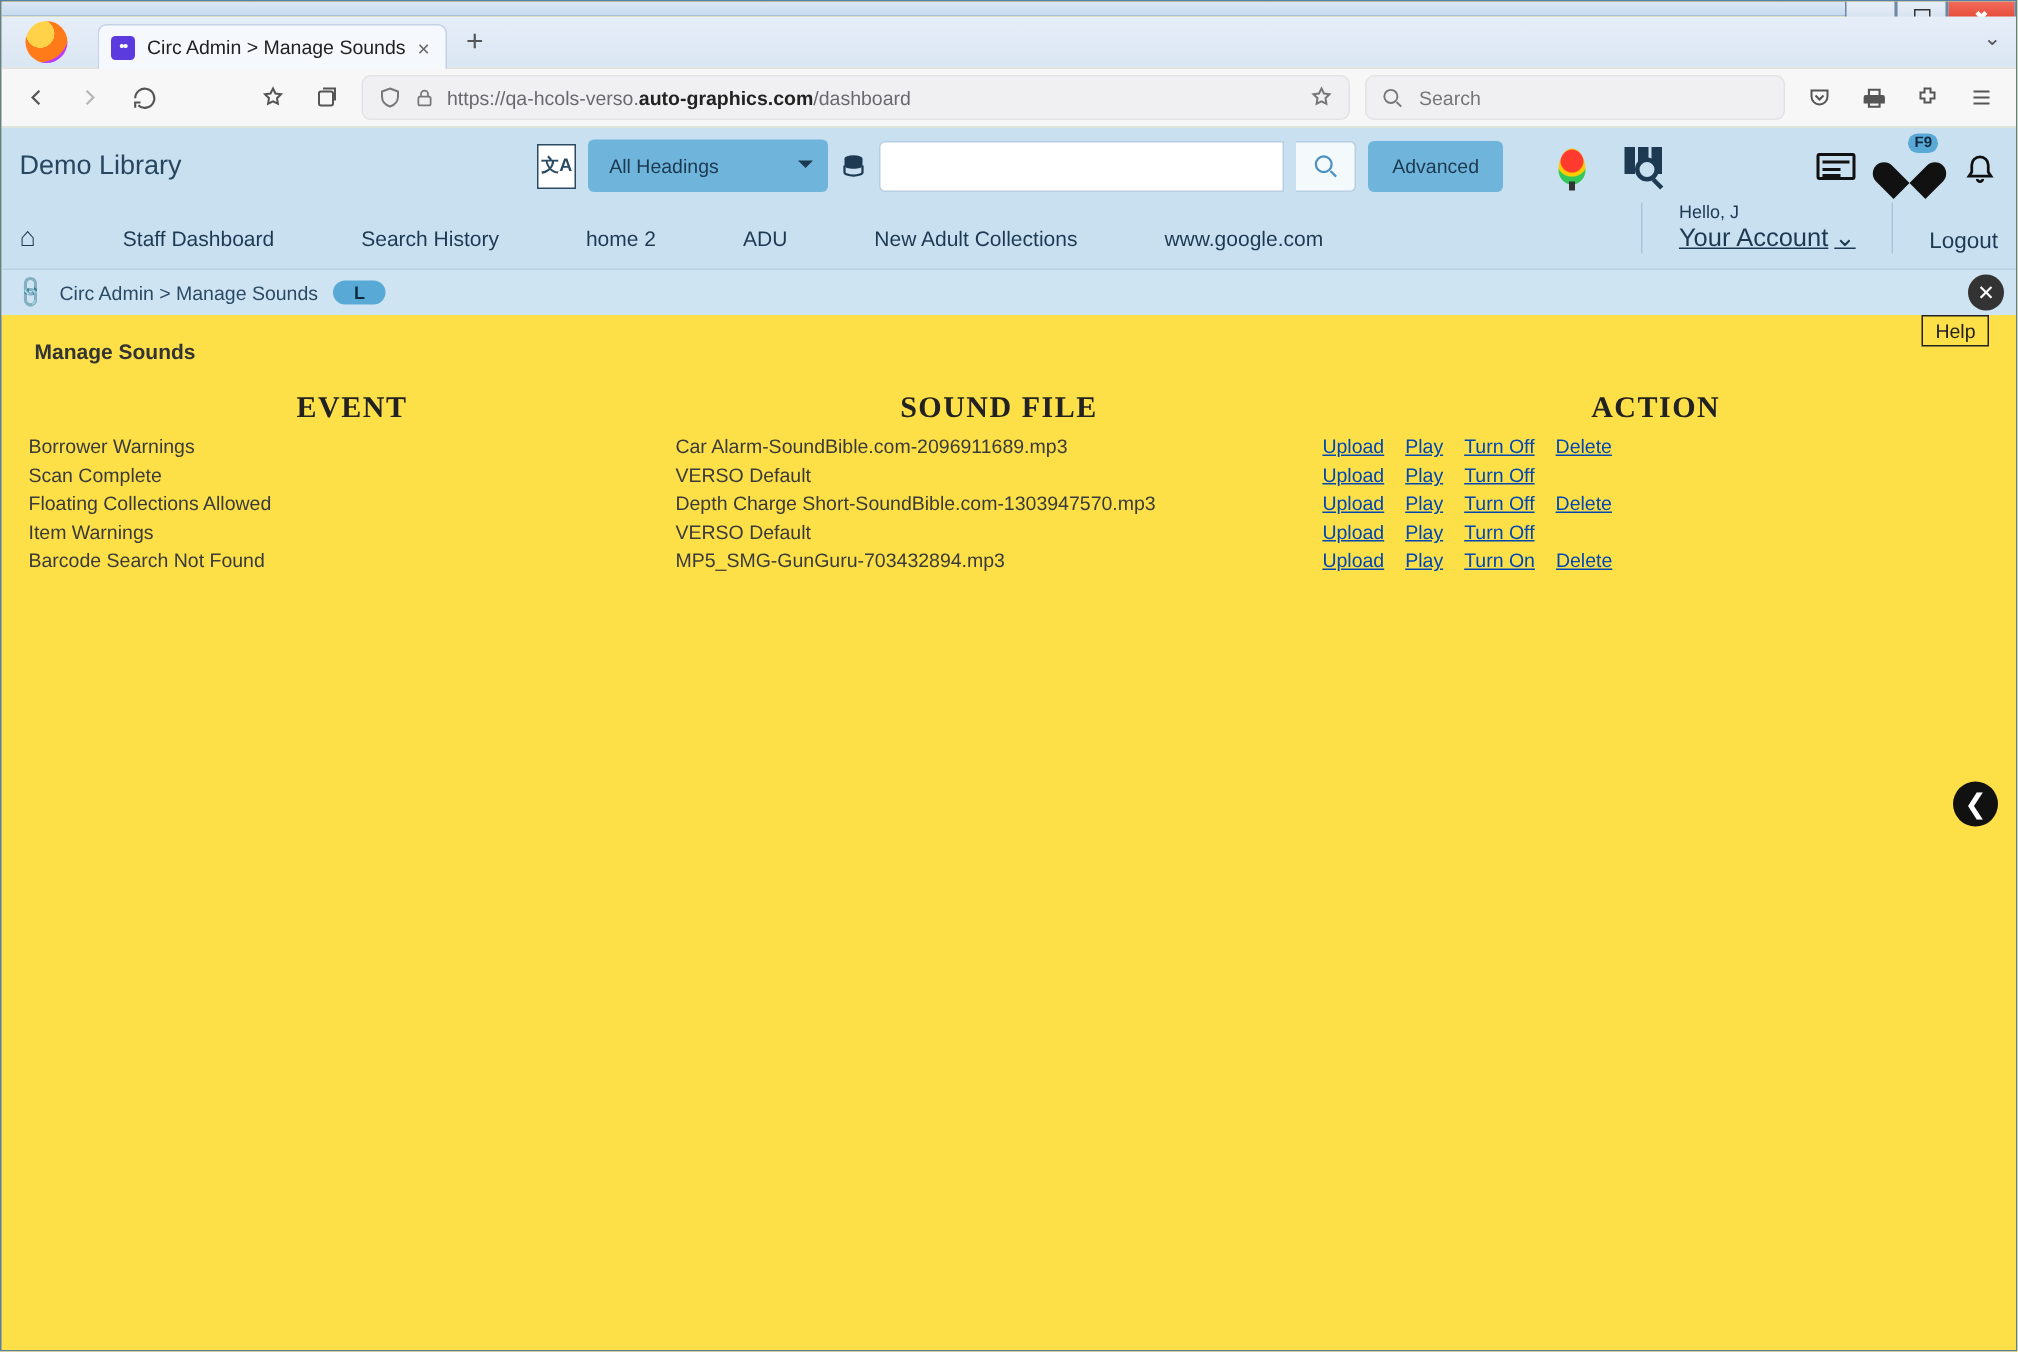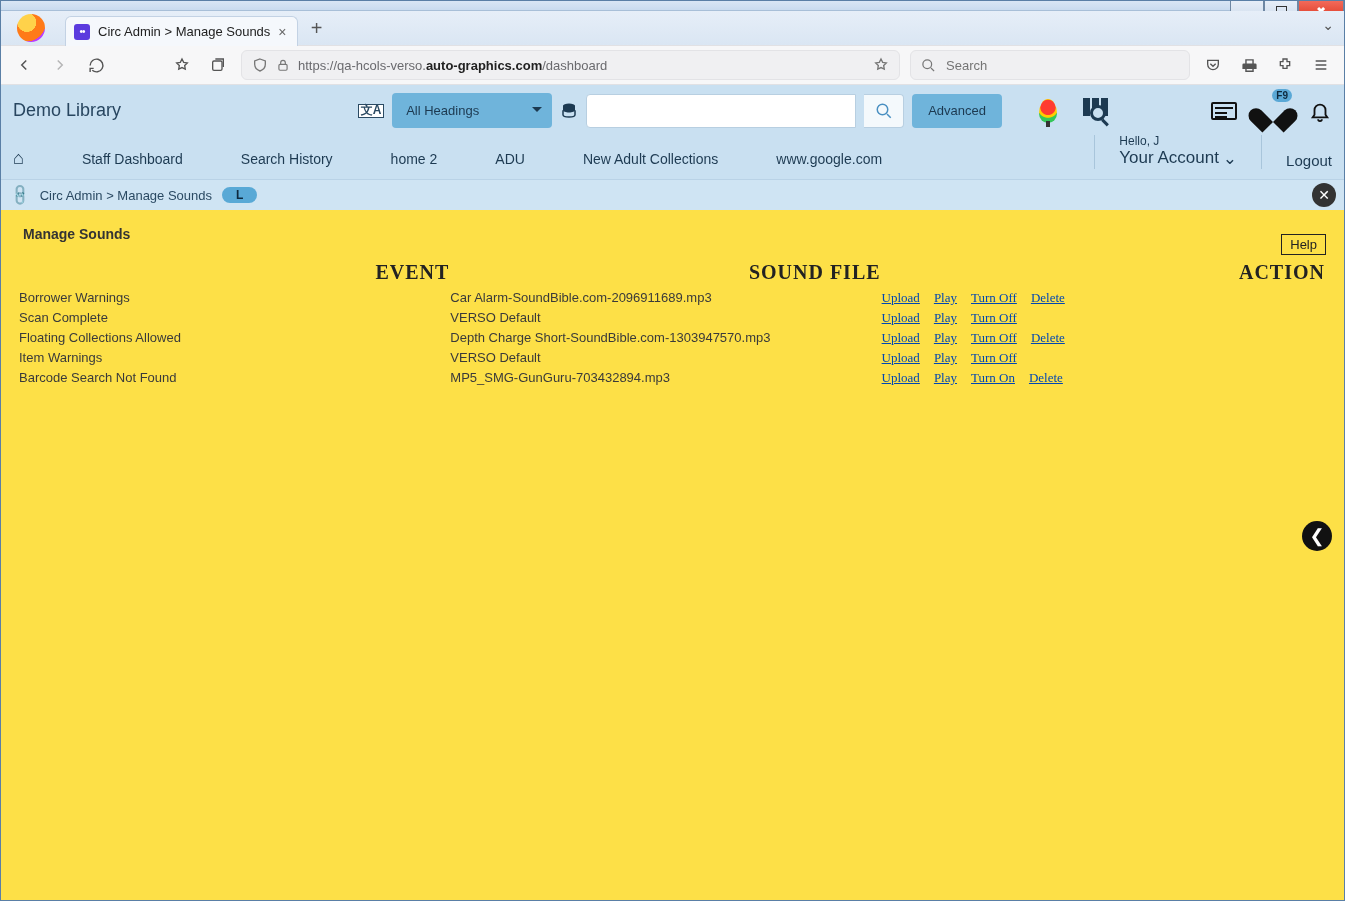--- a/index.html
+++ b/index.html
@@ -34,21 +34,21 @@
   .urlbar .urltext .bold { color:#222; font-weight:bold; }
   .searchbar { width:280px; }
   .searchbar input { border:none; background:transparent; outline:none; flex:1; font-size:13px; color:#555;}
 
   
   .apphdr { background:#c9e0f1; border-bottom:1px solid #b9d2e6; }
   .hdr-row1 { display:flex; align-items:center; padding:8px 10px 0 10px; gap:12px; }
   .brand { font-size:18px; color:#284660; font-weight:500; padding-left:2px; }
   .spacer{flex:1;}
   .searchgroup{ display:flex; align-items:center; gap:8px; }
-  .lang-icon{ width:26px; height:14px; border:1px solid #2b4a63; background:#fff; display:flex; align-items:center; justify-content:center; font-size:12px; color:#2b4a63; font-weight:bold;}
+  .lang-icon{ width:26px; height:30px; border:1px solid #2b4a63; background:#fff; display:flex; align-items:center; justify-content:center; font-size:12px; color:#2b4a63; font-weight:bold;}
   .selectwrap{ height:35px; background:#6fb4db; border-radius:4px; display:flex; align-items:center; padding:0 26px 0 14px; color:#1c3950; position:relative; min-width:160px;}
   .selectwrap::after{content:""; position:absolute; right:10px; top:14px; border:5px solid transparent; border-top-color:#1c3950;}
   .db-icon{ width:18px; height:18px; display:inline-block; }
   .db-icon svg{display:block;}
   .searchfield{ height:34px; background:#fff; border:1px solid #b8cfe1; border-radius:4px 0 0 4px; width:270px; padding:0 10px; outline:none;}
   .searchbtn{ height:34px; width:40px; border:1px solid #b8cfe1; border-left:none; background:#f4f9fc; color:#4a90c2; display:flex; align-items:center; justify-content:center; border-radius:0 4px 4px 0;}
   .advbtn{ height:34px; padding:0 16px; background:#6fb4db; color:#1c3950; border-radius:4px; display:flex; align-items:center;}
   .right-icons{ display:flex; gap:20px; margin-left:20px; color:#1d3a52;}
   .icon24{ width:28px; height:28px; display:flex; align-items:center; justify-content:center; }
   .balloon{ width:18px; height:24px; background:radial-gradient(circle at 50% 35%, #ff3b30 0 40%, #ffcc00 45% 55%, #34c759 60% 100%); border-radius:50% 50% 50% 50% / 60% 60% 40% 40%; position:relative;}
@@ -58,39 +58,39 @@
   .books-mag .b:nth-child(1){left:1px;} .books-mag .b:nth-child(2){left:10px;} .books-mag .b:nth-child(3){left:19px;}
   .books-mag .mag{ position:absolute; left:8px; top:8px; width:16px; height:16px; border:3px solid #1d3a52; border-radius:50%; background:#c9e0f1;}
   .books-mag .mag::after{content:""; position:absolute; right:-6px; bottom:-6px; width:8px; height:3px; background:#1d3a52; transform:rotate(45deg);}    
 
   .hdr-row2{ display:flex; align-items:flex-end; padding:6px 12px 10px 12px; gap:16px; }
   .navlinks{ display:flex; align-items:center; gap:14px; color:#1d3a52; font-size:14px;}
   .navlinks a{ color:#1d3a52; text-decoration:none;margin-left:44px; }
   .home-icon{ font-size:18px; }
   .acct{ margin-left:auto; display:flex; align-items:flex-end; gap:24px; color:#1d3a52;}
   .acct .hello{ font-size:12px; }
-  .acct .your{ font-size:17px; display:flex; align-items:flex-start; gap:4px;}
+  .acct .your{ font-size:17px; display:flex; align-items:center; gap:4px;text-decoration:underline;}
   .acct .divider{ width:1px; height:34px; background:#a8c5db; }
   .acct .logout{ font-size:15px; }
 
   
   .crumbbar{ background:#cfe4f3; display:flex; align-items:center; padding:6px 10px; gap:10px; position:relative; color:#2b4a63; font-size:13px;}
   .crumb-icon{ font-size:15px; transform:rotate(-45deg); display:inline-block;}
   .pill{ background:#59a9d6; color:#0e2a3f; font-weight:bold; padding:1px 14px; border-radius:10px; font-size:12px;}
   .crumb-close{ position:absolute; right:8px; top:3px; width:24px; height:24px; border-radius:50%; background:#333; color:#fff; display:flex; align-items:center; justify-content:center; font-size:14px;}
 
   
   .content{ padding:10px 18px; position:relative;}
   .page-title{ font-weight:bold; font-size:14px; margin:6px 0 18px 4px; color:#333;}
-  .help{ position:absolute; right:18px; top:24px; border:1px solid #222; padding:2px 8px; font-size:13px; cursor:default;}
+  .help{ position:absolute; right:18px; top:0; border:1px solid #222; padding:2px 8px; font-size:13px; cursor:default;}
   table.sounds{ width:100%; border-collapse:collapse; }
-  table.sounds th{ text-align:right; font-family: "Times New Roman", serif; font-weight:bold; font-size:20px; letter-spacing:1px; padding-bottom:4px; color:#222;}
+  table.sounds th{ text-align:center; font-family: "Times New Roman", serif; font-weight:bold; font-size:20px; letter-spacing:1px; padding-bottom:4px; color:#222;}
   table.sounds td{ padding:2px 0; font-size:13px; color:#3a3a3a; vertical-align:top;}
   .actions{ display:flex; gap:14px; }
-  .actions span{ color:#0047b3; text-decoration:underline; cursor:pointer;font-family:Liberation Serif, serif;}
+  .actions span{ color:#0047b3; text-decoration:underline; cursor:pointer;}
 
   
   .side-chevron{ position:absolute; right:12px; top:520px; width:30px; height:30px; border-radius:50%; background:#111; color:#fff; display:flex; align-items:center; justify-content:center; font-size:18px;}
 
   
   .heart{ position:relative; width:30px; height:26px;}
   .heart::before, .heart::after{ content:""; position:absolute; top:0; width:15px; height:24px; background:#111; border-radius:15px 15px 0 0;}
   .heart::before{ left:0; transform:rotate(-45deg); transform-origin:100% 100%;}
   .heart::after{ left:15px; transform:rotate(45deg); transform-origin:0 100%;}
   .badge{ position:absolute; top:-8px; right:-6px; background:#5aa8d6; color:#0e2a3f; font-size:10px; font-weight:bold; padding:1px 4px; border-radius:8px;}

